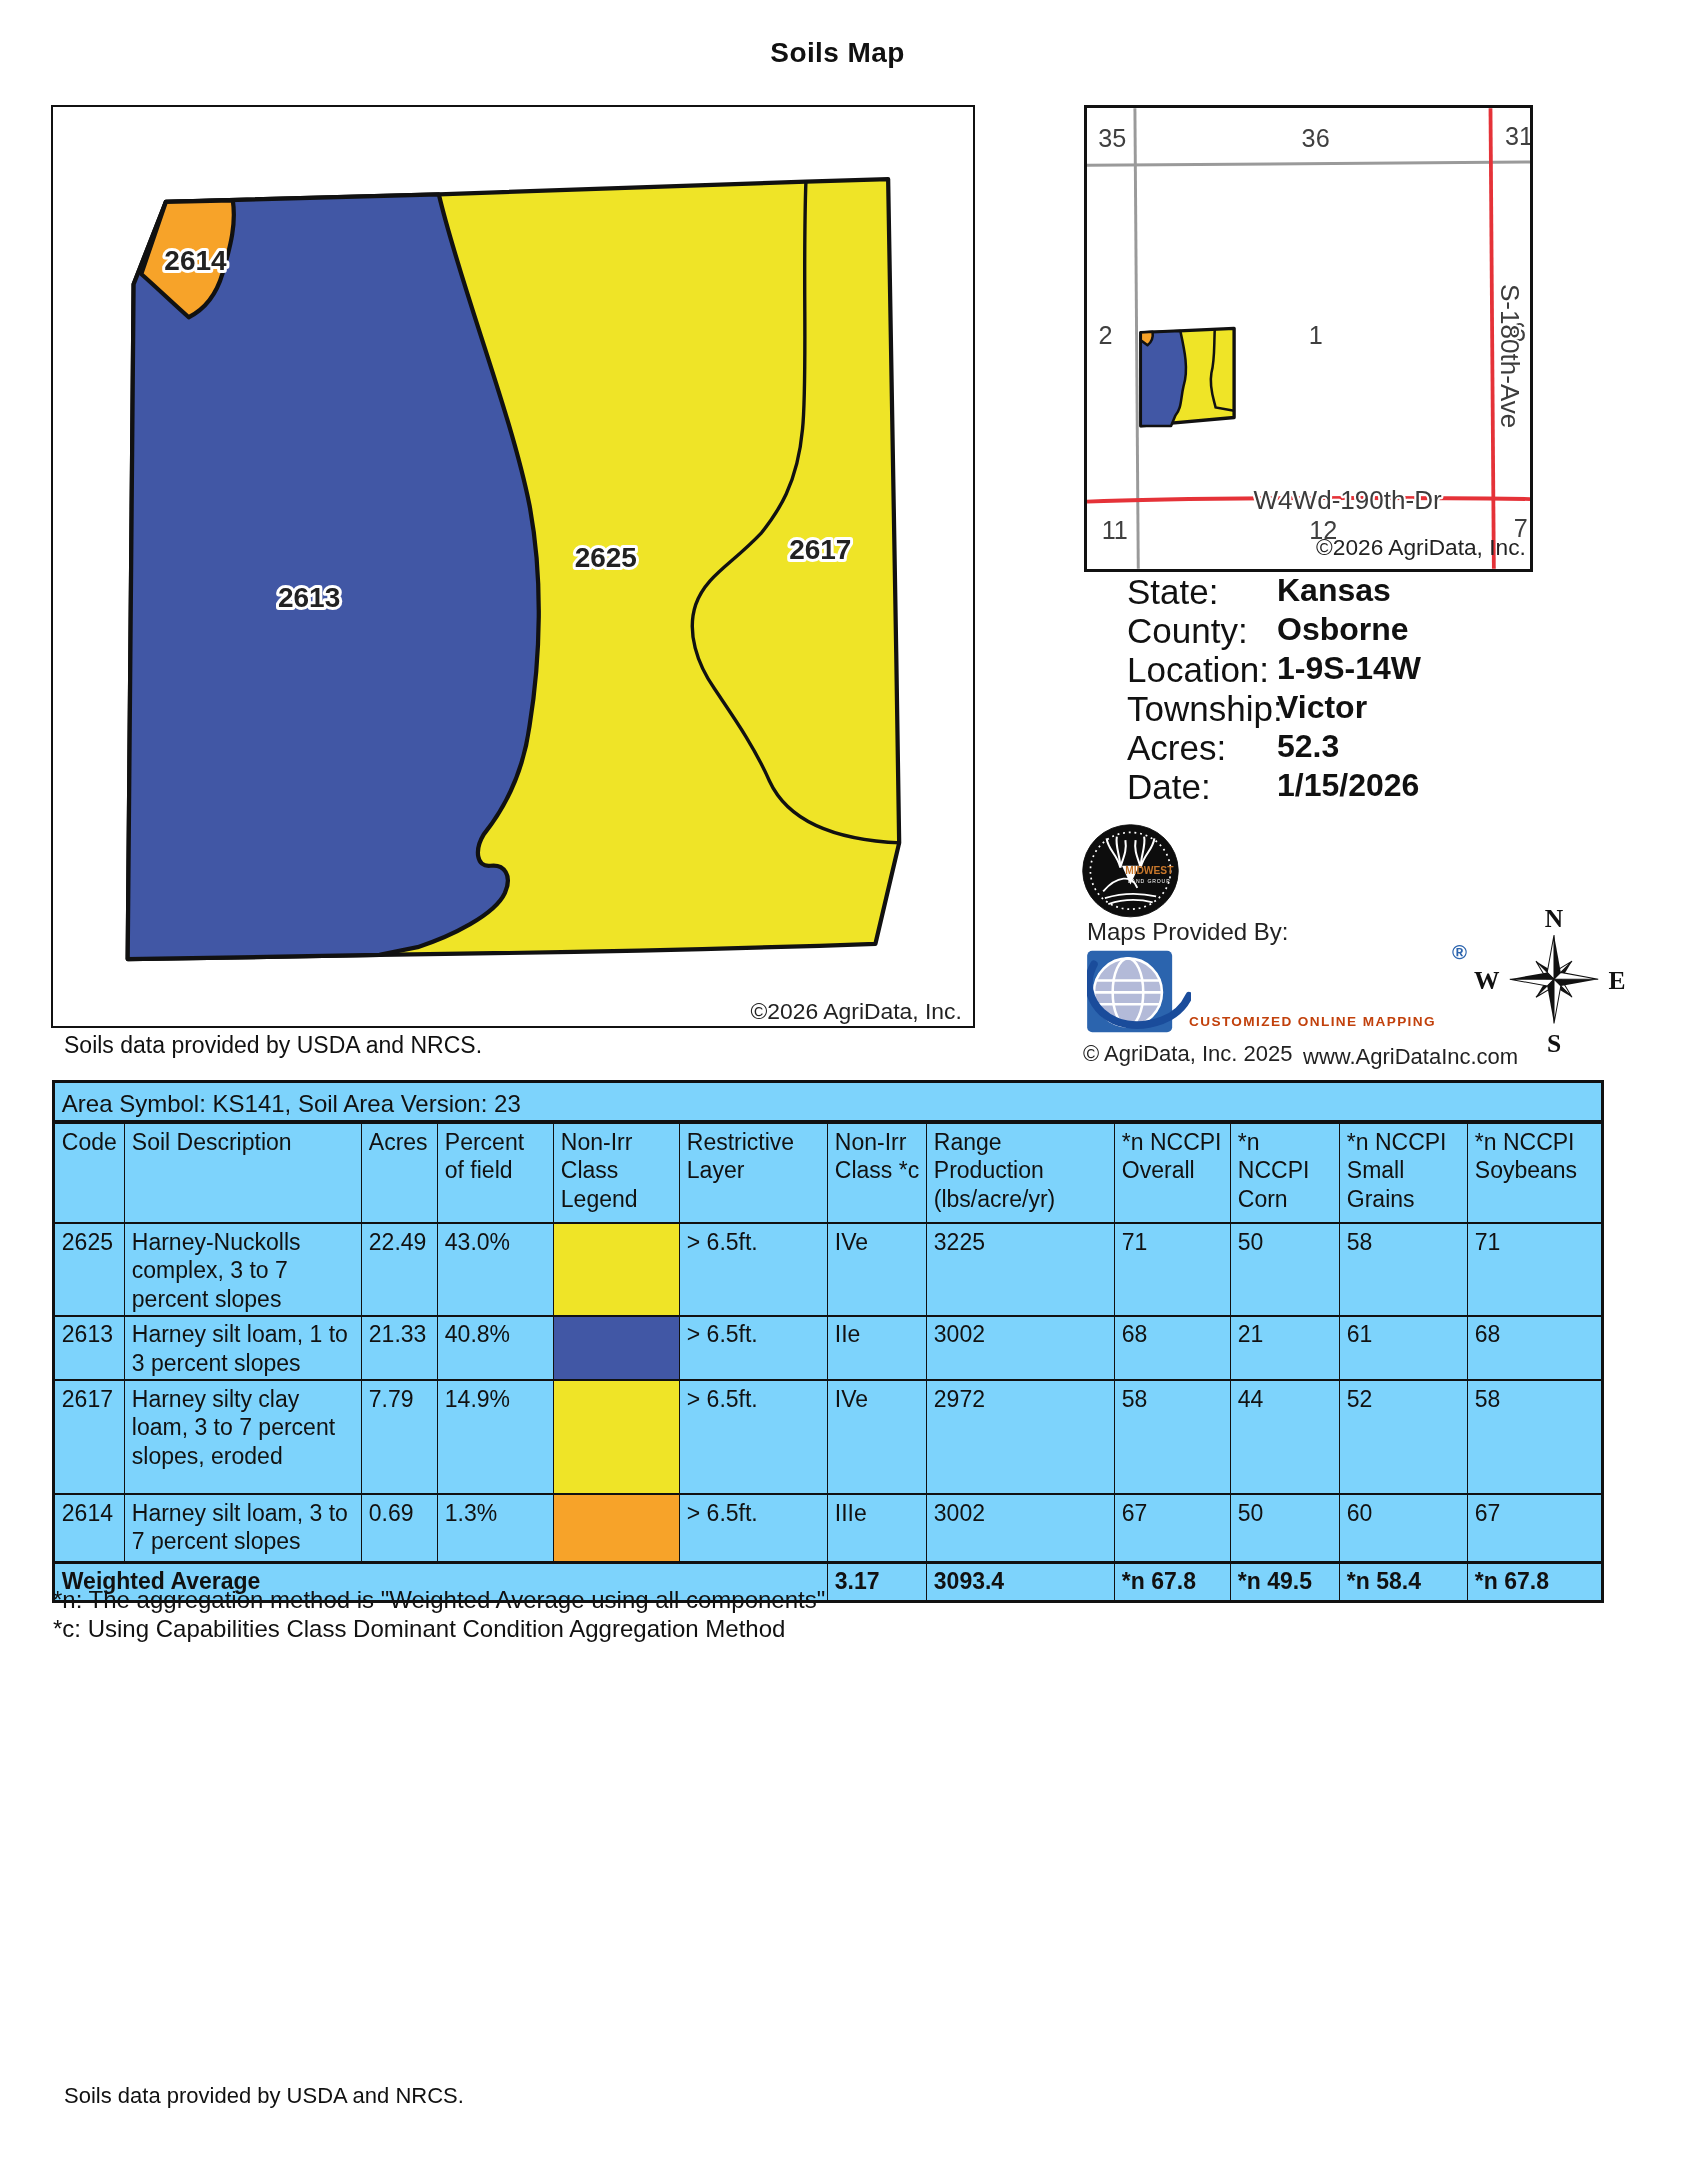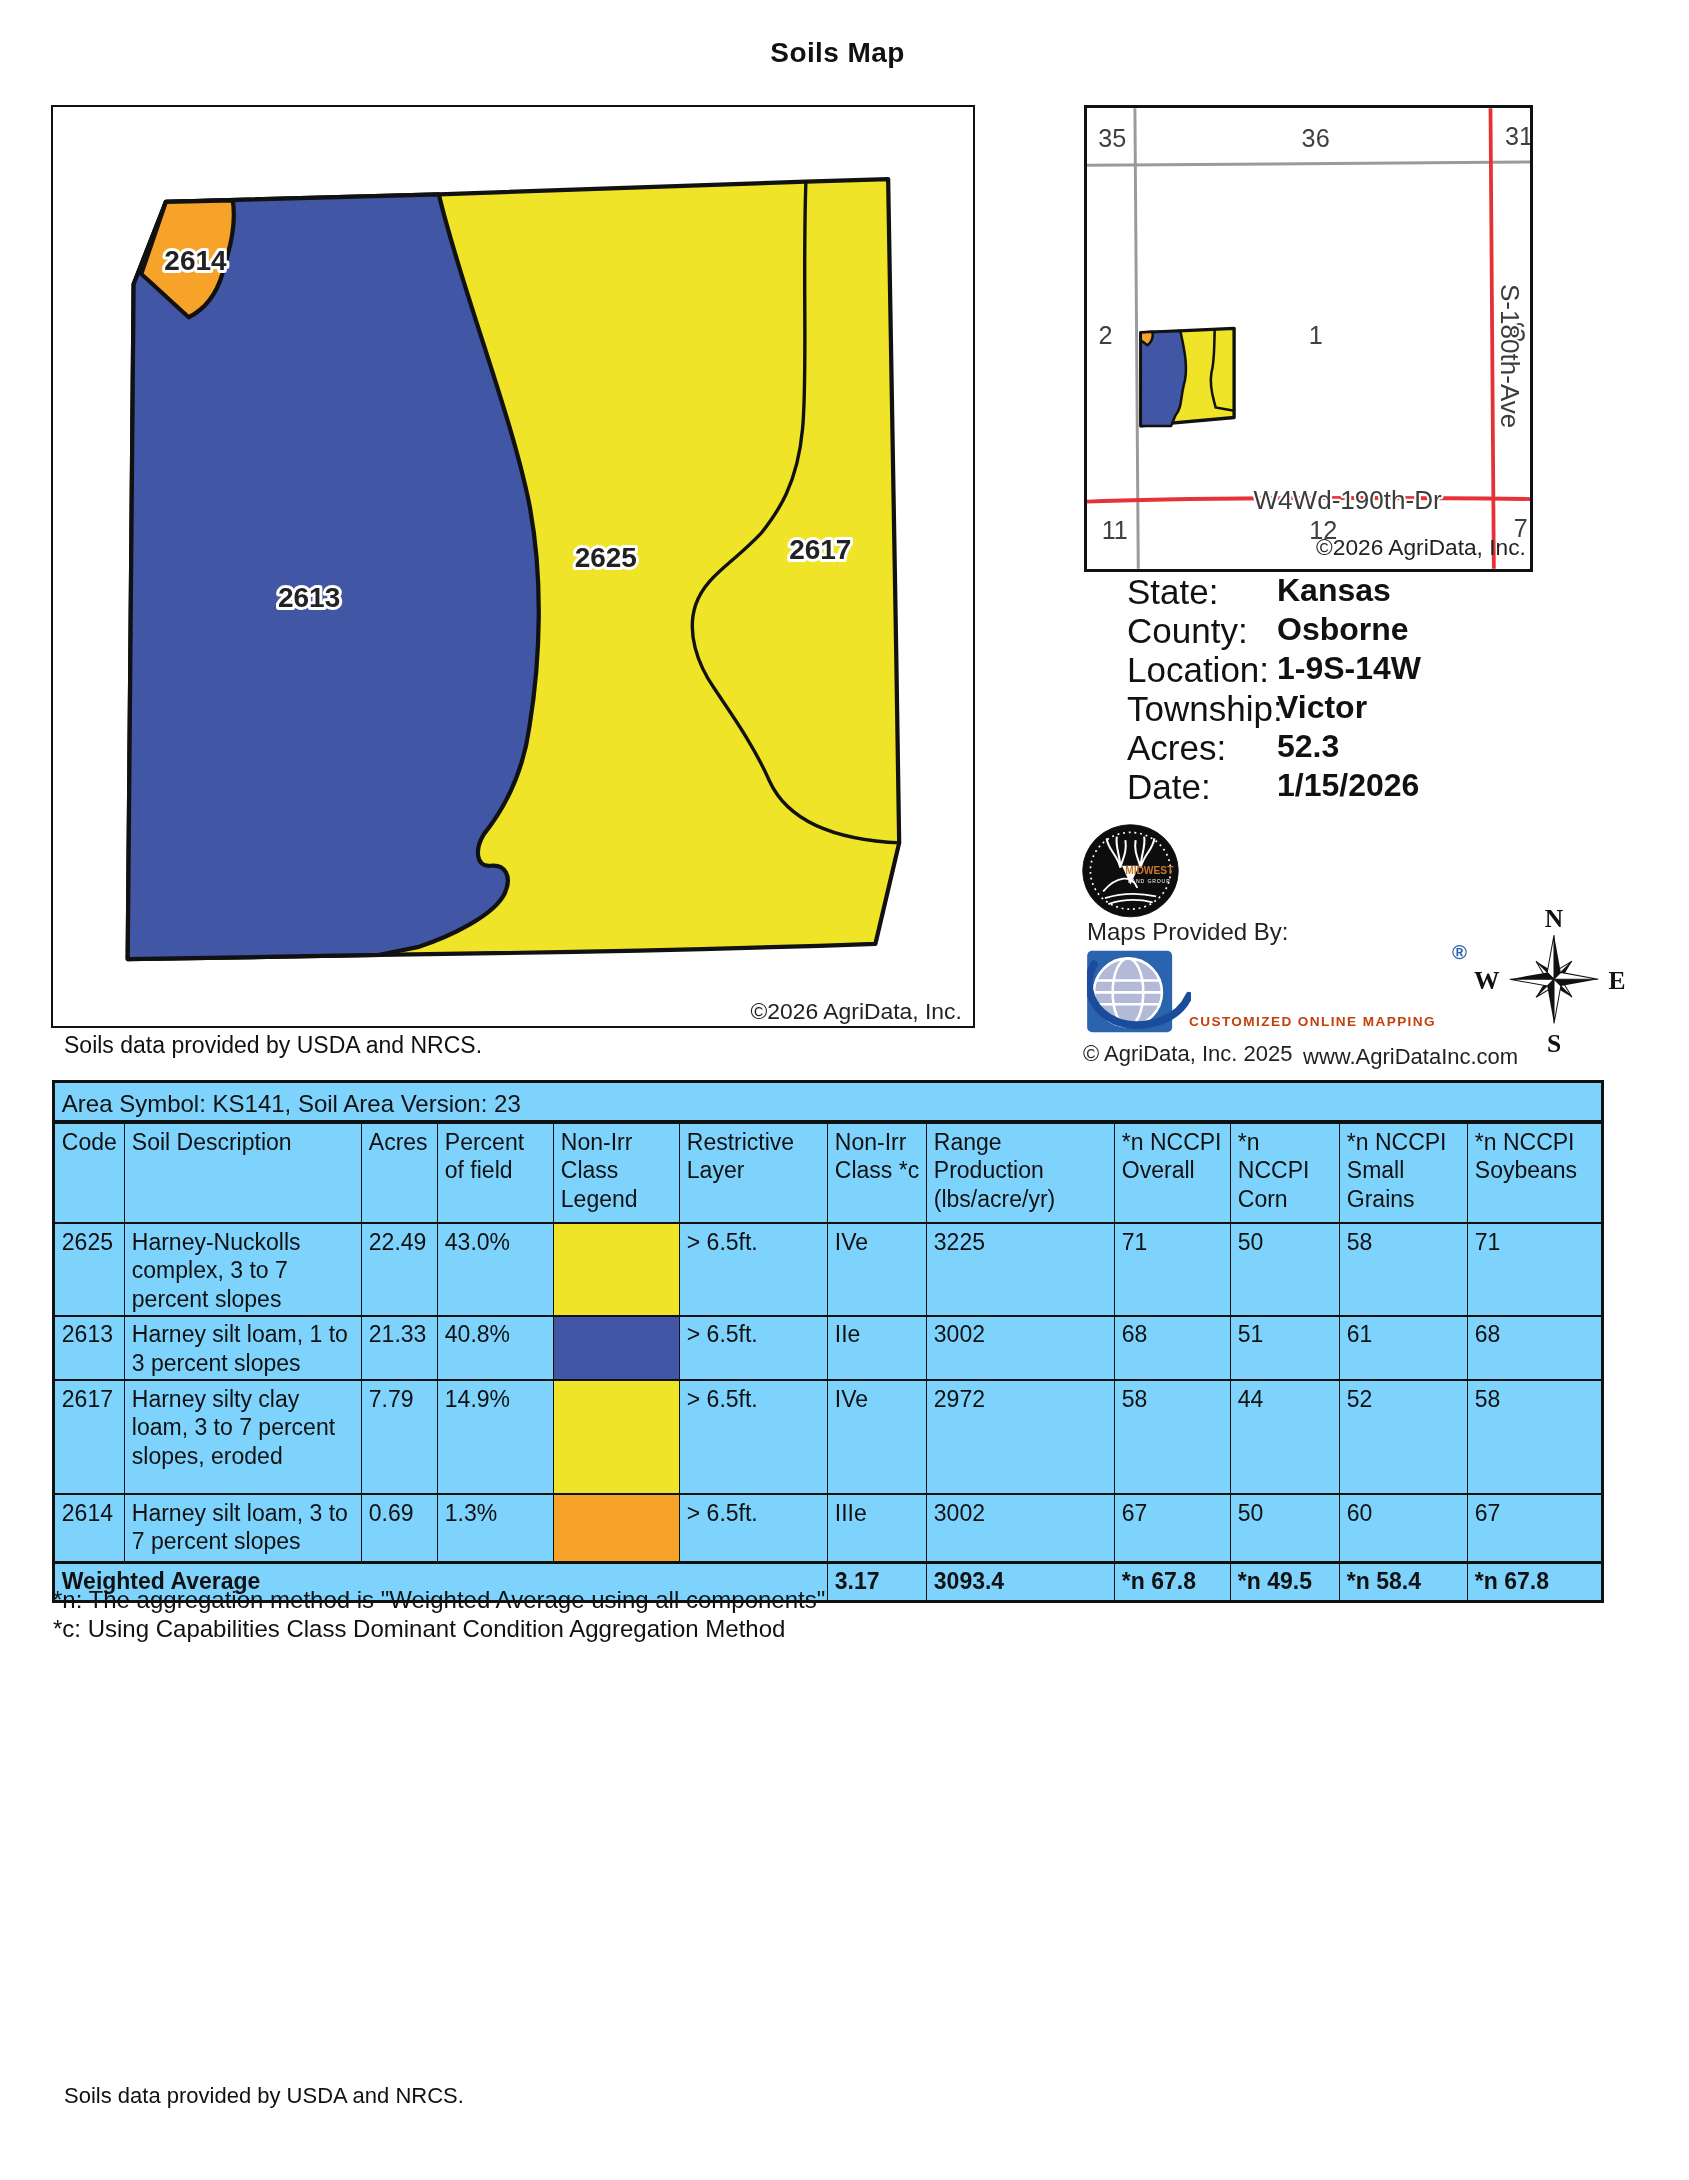--- a/index.html
+++ b/index.html
@@ -275,21 +275,21 @@
       <tr class="data r2">
         <td>2613</td>
         <td>Harney silt loam, 1 to 3 percent slopes</td>
         <td class="num">21.33</td>
         <td class="num">40.8%</td>
         <td class="swatch" style="background: rgb(65, 87, 165);"></td>
         <td class="num">&gt; 6.5ft.</td>
         <td class="num">IIe</td>
         <td class="num">3002</td>
         <td class="num">68</td>
-        <td class="num">51</td>
+        <td class="num">21</td>
         <td class="num">61</td>
         <td class="num">68</td>
       </tr>
       <tr class="data r3">
         <td>2617</td>
         <td>Harney silty clay loam, 3 to 7 percent slopes, eroded</td>
         <td class="num">7.79</td>
         <td class="num">14.9%</td>
         <td class="swatch" style="background: rgb(239, 228, 39);"></td>
         <td class="num">&gt; 6.5ft.</td>

